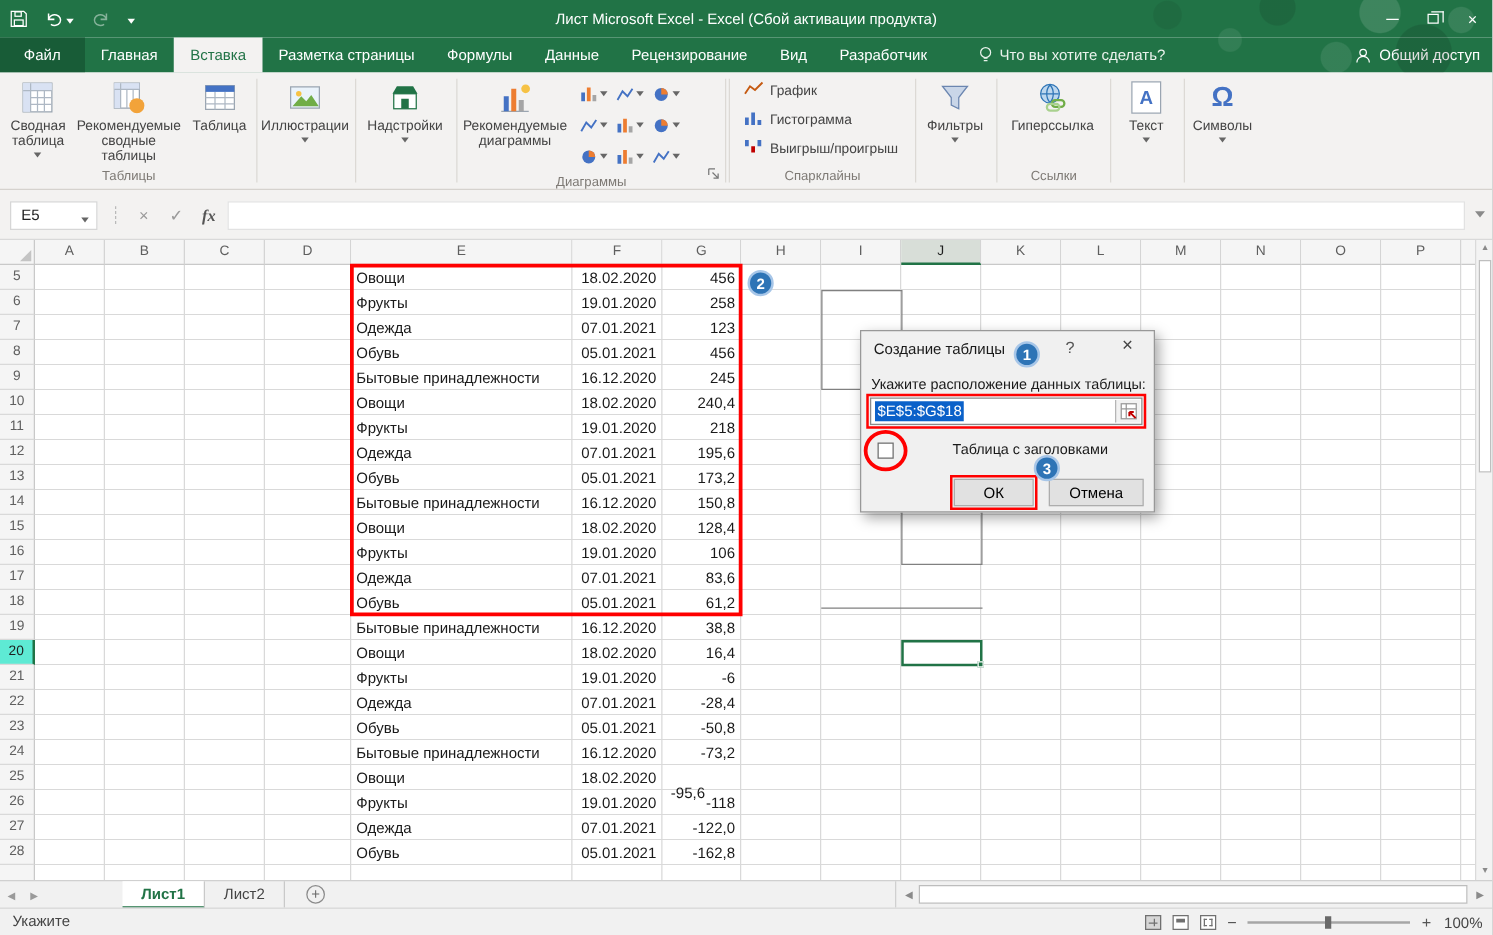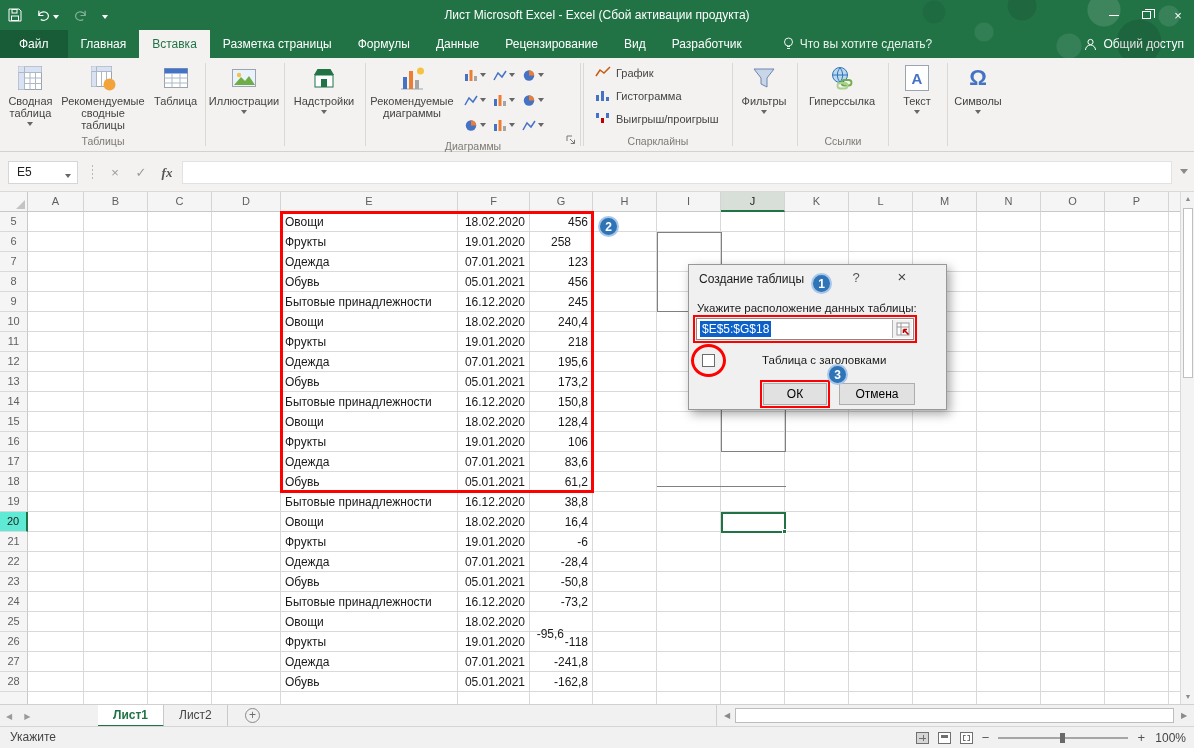--- a/index.html
+++ b/index.html
@@ -125,21 +125,21 @@
   .vthumb { position:absolute; left:2px; top:16px; width:10px; height:170px; background:#fff;
             border:1px solid #BFBFBF; cursor:grab; }
 
   
   .circle { position:absolute; width:21px; height:21px; border-radius:50%; background:#2E74B6;
             border:2px solid #A7C6E8; color:#fff; font-size:12px; font-weight:bold;
             display:flex; align-items:center; justify-content:center; z-index:20; }
   .c2 { left:598px; top:24px; }
 
   
-  .dialog { position:absolute; left:688px; top:72px; width:259px; height:146px; background:#F0F0F0;
+  .dialog { position:absolute; left:688px; top:72px; width:236px; height:146px; background:#F0F0F0;
             border:1px solid #989898; box-shadow:3px 4px 10px rgba(0,0,0,.35); z-index:10; }
   .dlg-title { position:absolute; left:10px; top:7px; font-size:12px; color:#1A1A1A; }
   .dlg-help { position:absolute; left:156px; top:5px; width:22px; height:18px; text-align:center;
               font-size:13px; color:#555; cursor:pointer; }
   .dlg-close { position:absolute; left:200px; top:3px; width:26px; height:20px; text-align:center;
                font-size:15px; color:#444; cursor:pointer; }
   .circle.c1 { left:122px; top:8px; }
   .dlg-label { position:absolute; left:8px; top:37px; font-size:11.5px; color:#1A1A1A; white-space:nowrap; }
   .dlg-input { position:absolute; left:7px; top:53px; width:218px; height:22px; background:#fff;
                border:1px solid #8A8A8A; outline:2.5px solid #FF0000; outline-offset:1px; cursor:text; }
@@ -602,21 +602,21 @@
         <div class="rh" style="top: 460px;">27</div>
         <div class="rh" style="top: 480px;">28</div>
         <div class="rh" style="top: 500px;"></div>
       </div>
     <div id="cells">
         <div class="cell l" style="left: 285px; top: 20px; width: 168px;">Овощи</div>
         <div class="cell r" style="left: 462px; top: 20px; width: 63px;">18.02.2020</div>
         <div class="cell r" style="left: 534px; top: 20px; width: 54px;">456</div>
         <div class="cell l" style="left: 285px; top: 40px; width: 168px;">Фрукты</div>
         <div class="cell r" style="left: 462px; top: 40px; width: 63px;">19.01.2020</div>
-        <div class="cell r" style="left: 534px; top: 40px; width: 54px; text-align: center;">258</div>
+        <div class="cell r" style="left: 534px; top: 40px; width: 54px;">258</div>
         <div class="cell l" style="left: 285px; top: 60px; width: 168px;">Одежда</div>
         <div class="cell r" style="left: 462px; top: 60px; width: 63px;">07.01.2021</div>
         <div class="cell r" style="left: 534px; top: 60px; width: 54px;">123</div>
         <div class="cell l" style="left: 285px; top: 80px; width: 168px;">Обувь</div>
         <div class="cell r" style="left: 462px; top: 80px; width: 63px;">05.01.2021</div>
         <div class="cell r" style="left: 534px; top: 80px; width: 54px;">456</div>
         <div class="cell l" style="left: 285px; top: 100px; width: 168px;">Бытовые принадлежности</div>
         <div class="cell r" style="left: 462px; top: 100px; width: 63px;">16.12.2020</div>
         <div class="cell r" style="left: 534px; top: 100px; width: 54px;">245</div>
         <div class="cell l" style="left: 285px; top: 120px; width: 168px;">Овощи</div>
@@ -665,21 +665,21 @@
         <div class="cell r" style="left: 462px; top: 400px; width: 63px;">16.12.2020</div>
         <div class="cell r" style="left: 534px; top: 400px; width: 54px;">-73,2</div>
         <div class="cell l" style="left: 285px; top: 420px; width: 168px;">Овощи</div>
         <div class="cell r" style="left: 462px; top: 420px; width: 63px;">18.02.2020</div>
         <div class="cell r" style="left: 510px; top: 420px; width: 54px; margin-top: 12px;">-95,6</div>
         <div class="cell l" style="left: 285px; top: 440px; width: 168px;">Фрукты</div>
         <div class="cell r" style="left: 462px; top: 440px; width: 63px;">19.01.2020</div>
         <div class="cell r" style="left: 534px; top: 440px; width: 54px;">-118</div>
         <div class="cell l" style="left: 285px; top: 460px; width: 168px;">Одежда</div>
         <div class="cell r" style="left: 462px; top: 460px; width: 63px;">07.01.2021</div>
-        <div class="cell r" style="left: 534px; top: 460px; width: 54px;">-241,8</div>
+        <div class="cell r" style="left: 534px; top: 460px; width: 54px;">-122,0</div>
         <div class="cell l" style="left: 285px; top: 480px; width: 168px;">Обувь</div>
         <div class="cell r" style="left: 462px; top: 480px; width: 63px;">05.01.2021</div>
         <div class="cell r" style="left: 534px; top: 480px; width: 54px;">-162,8</div>
       </div>
 
     <div class="chart-frame frameA"></div>
     <div class="chart-frame frameB"></div>
     <div class="chart-line"></div>
     <div class="redbox"></div>
     <div class="selcell">

